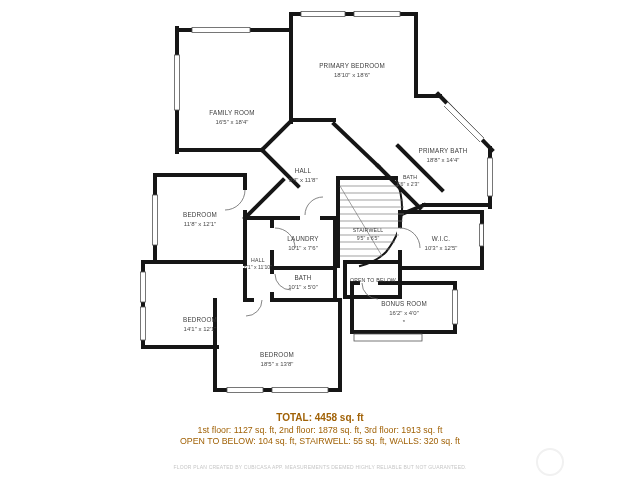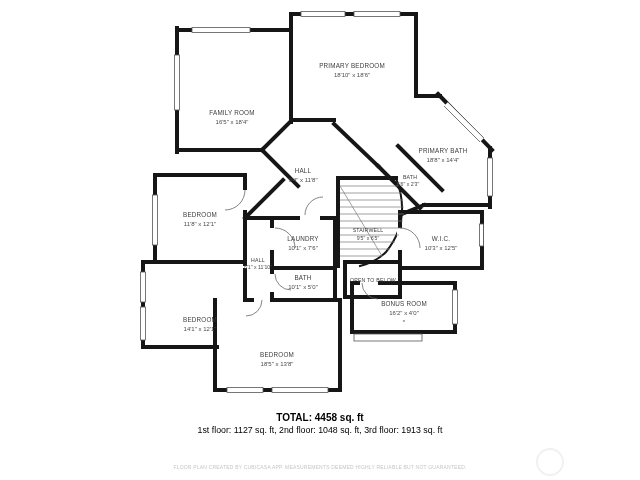--- a/index.html
+++ b/index.html
@@ -1,19 +1,19 @@
 <!DOCTYPE html>
 <html><head>
 <meta charset="utf-8">
 <style>
   html,body{margin:0;padding:0;background:#fff;}
   .page{position:relative;width:640px;height:480px;background:#ffffff;overflow:hidden;
         font-family:"Liberation Sans",sans-serif;}
   .plan-svg{position:absolute;top:0;left:0;}
-  .summary{position:absolute;left:0;top:412px;width:640px;text-align:center;color:#000000;}
+  .summary{position:absolute;left:0;top:412px;width:640px;text-align:center;color:#a16207;}
   .summary .total{font-size:10px;font-weight:bold;margin-bottom:2px;}
   .summary .line{font-size:8.8px;line-height:10.5px;}
   .disclaimer{position:absolute;left:0;top:464px;width:640px;text-align:center;
               font-size:5px;color:#c6c6c6;letter-spacing:.2px;}
   .watermark{position:absolute;left:536px;top:448px;width:24px;height:24px;border-radius:50%;
              border:2px solid #f1f1f1;}
   text{font-family:"Liberation Sans",sans-serif;fill:#3c3c3c;}
   .rname{font-size:6.3px;letter-spacing:.2px;}
   .rdims{font-size:6px;fill:#4a4a4a;}
   .sm{font-size:5.2px;}
@@ -147,19 +147,20 @@
       <text class="rdims" x="404" y="324">*</text>
       <text class="rname" x="200" y="322">BEDROOM</text>
       <text class="rdims" x="200" y="331">14'1" x 12'1"</text>
       <text class="rname" x="277" y="357">BEDROOM</text>
       <text class="rdims" x="277" y="366">18'5" x 13'8"</text>
     </g>
   </svg>
 
   <div class="summary">
     <div class="total">TOTAL: 4458 sq. ft</div>
-    <div class="line">1st floor: 1127 sq. ft, 2nd floor: 1048 sq. ft, 3rd floor: 1913 sq. ft</div>
+    <div class="line">1st floor: 1127 sq. ft, 2nd floor: 1878 sq. ft, 3rd floor: 1913 sq. ft</div>
+    <div class="line">OPEN TO BELOW: 104 sq. ft, STAIRWELL: 55 sq. ft, WALLS: 320 sq. ft</div>
   </div>
 
   <div class="disclaimer">FLOOR PLAN CREATED BY CUBICASA APP. MEASUREMENTS DEEMED HIGHLY RELIABLE BUT NOT GUARANTEED.</div>
 
   <div class="watermark"></div>
 </div>
 
 </body></html>

